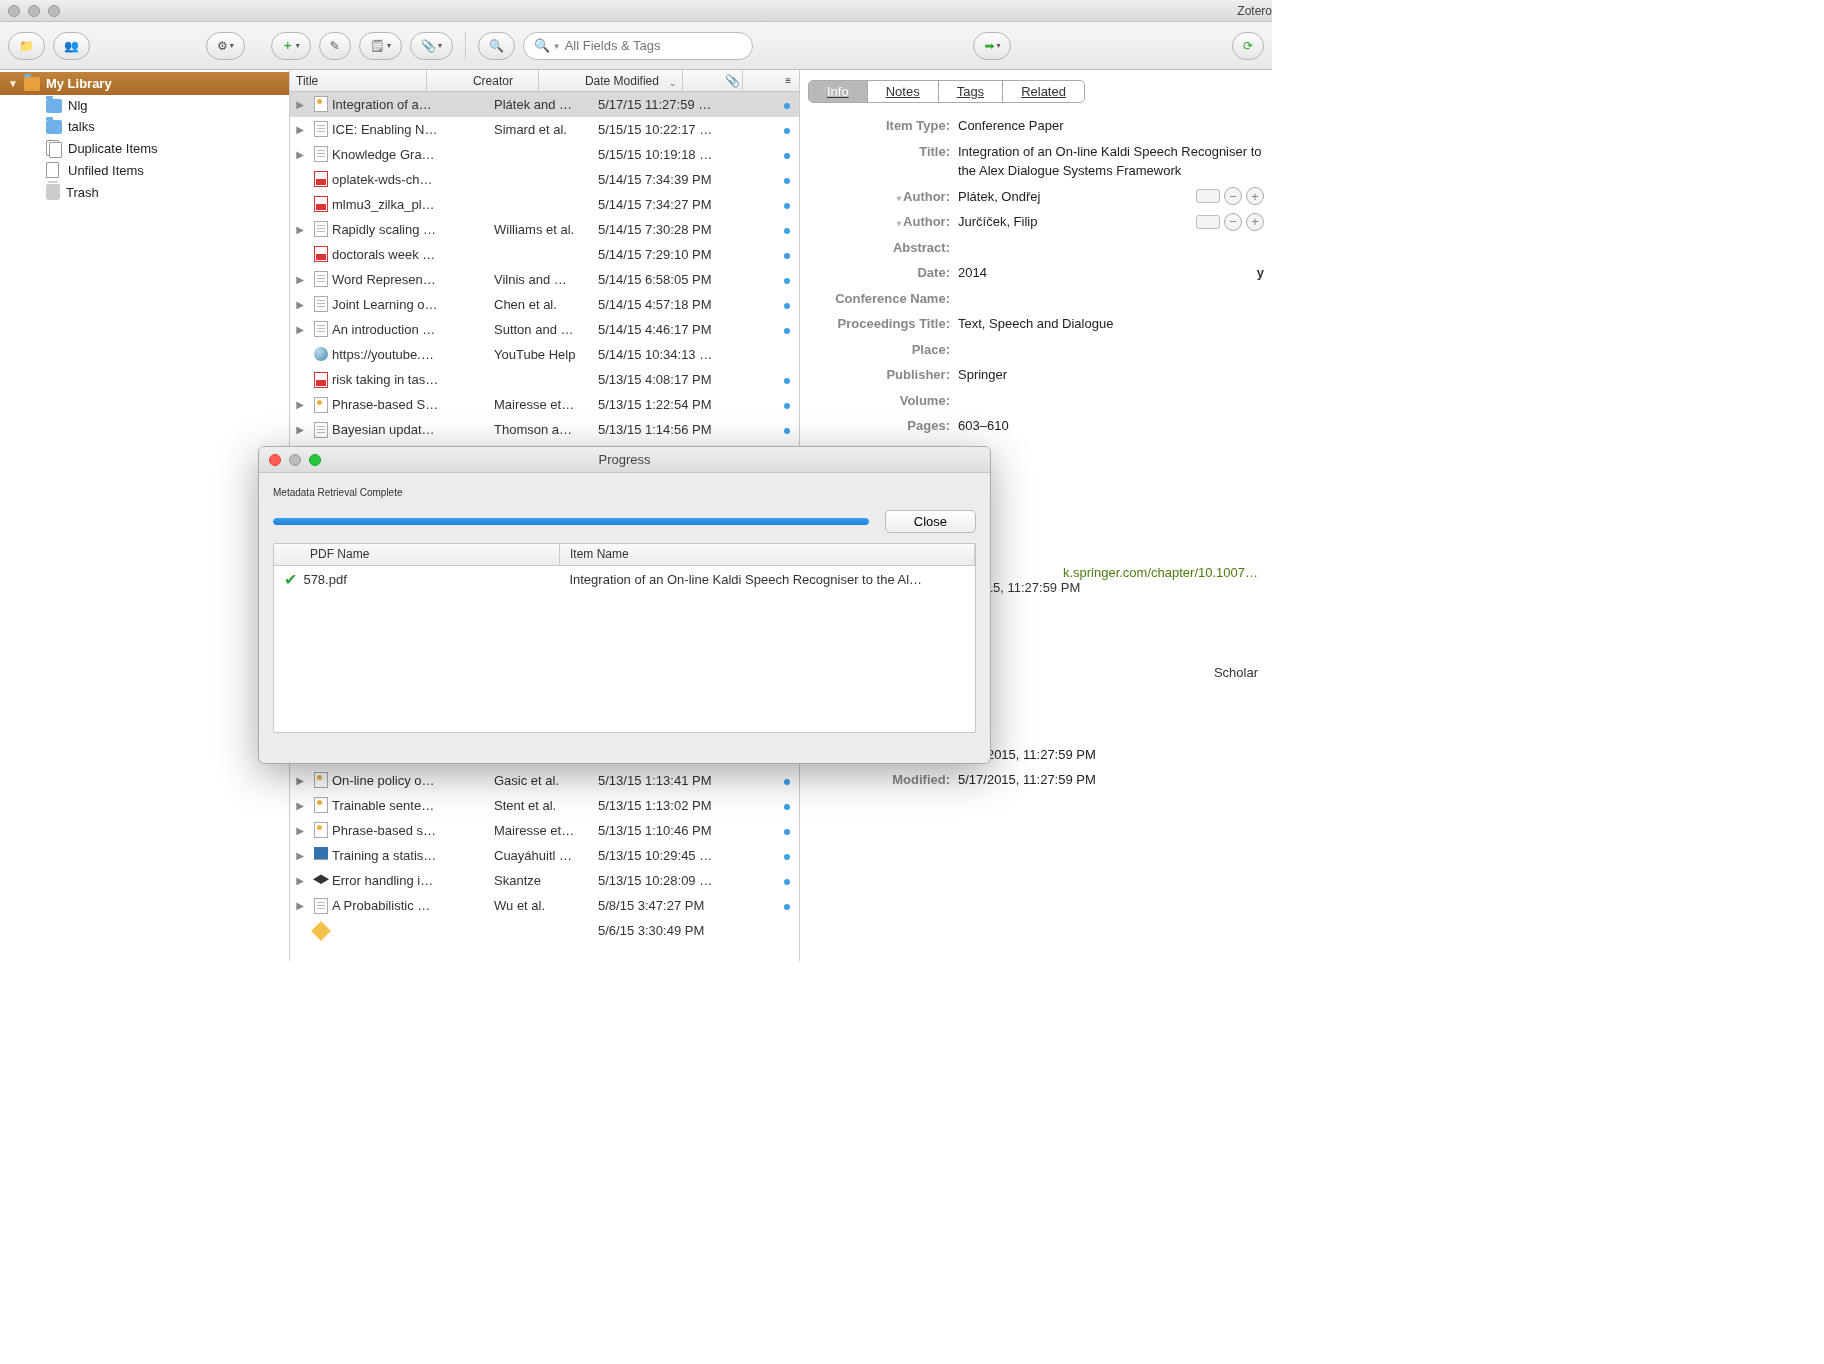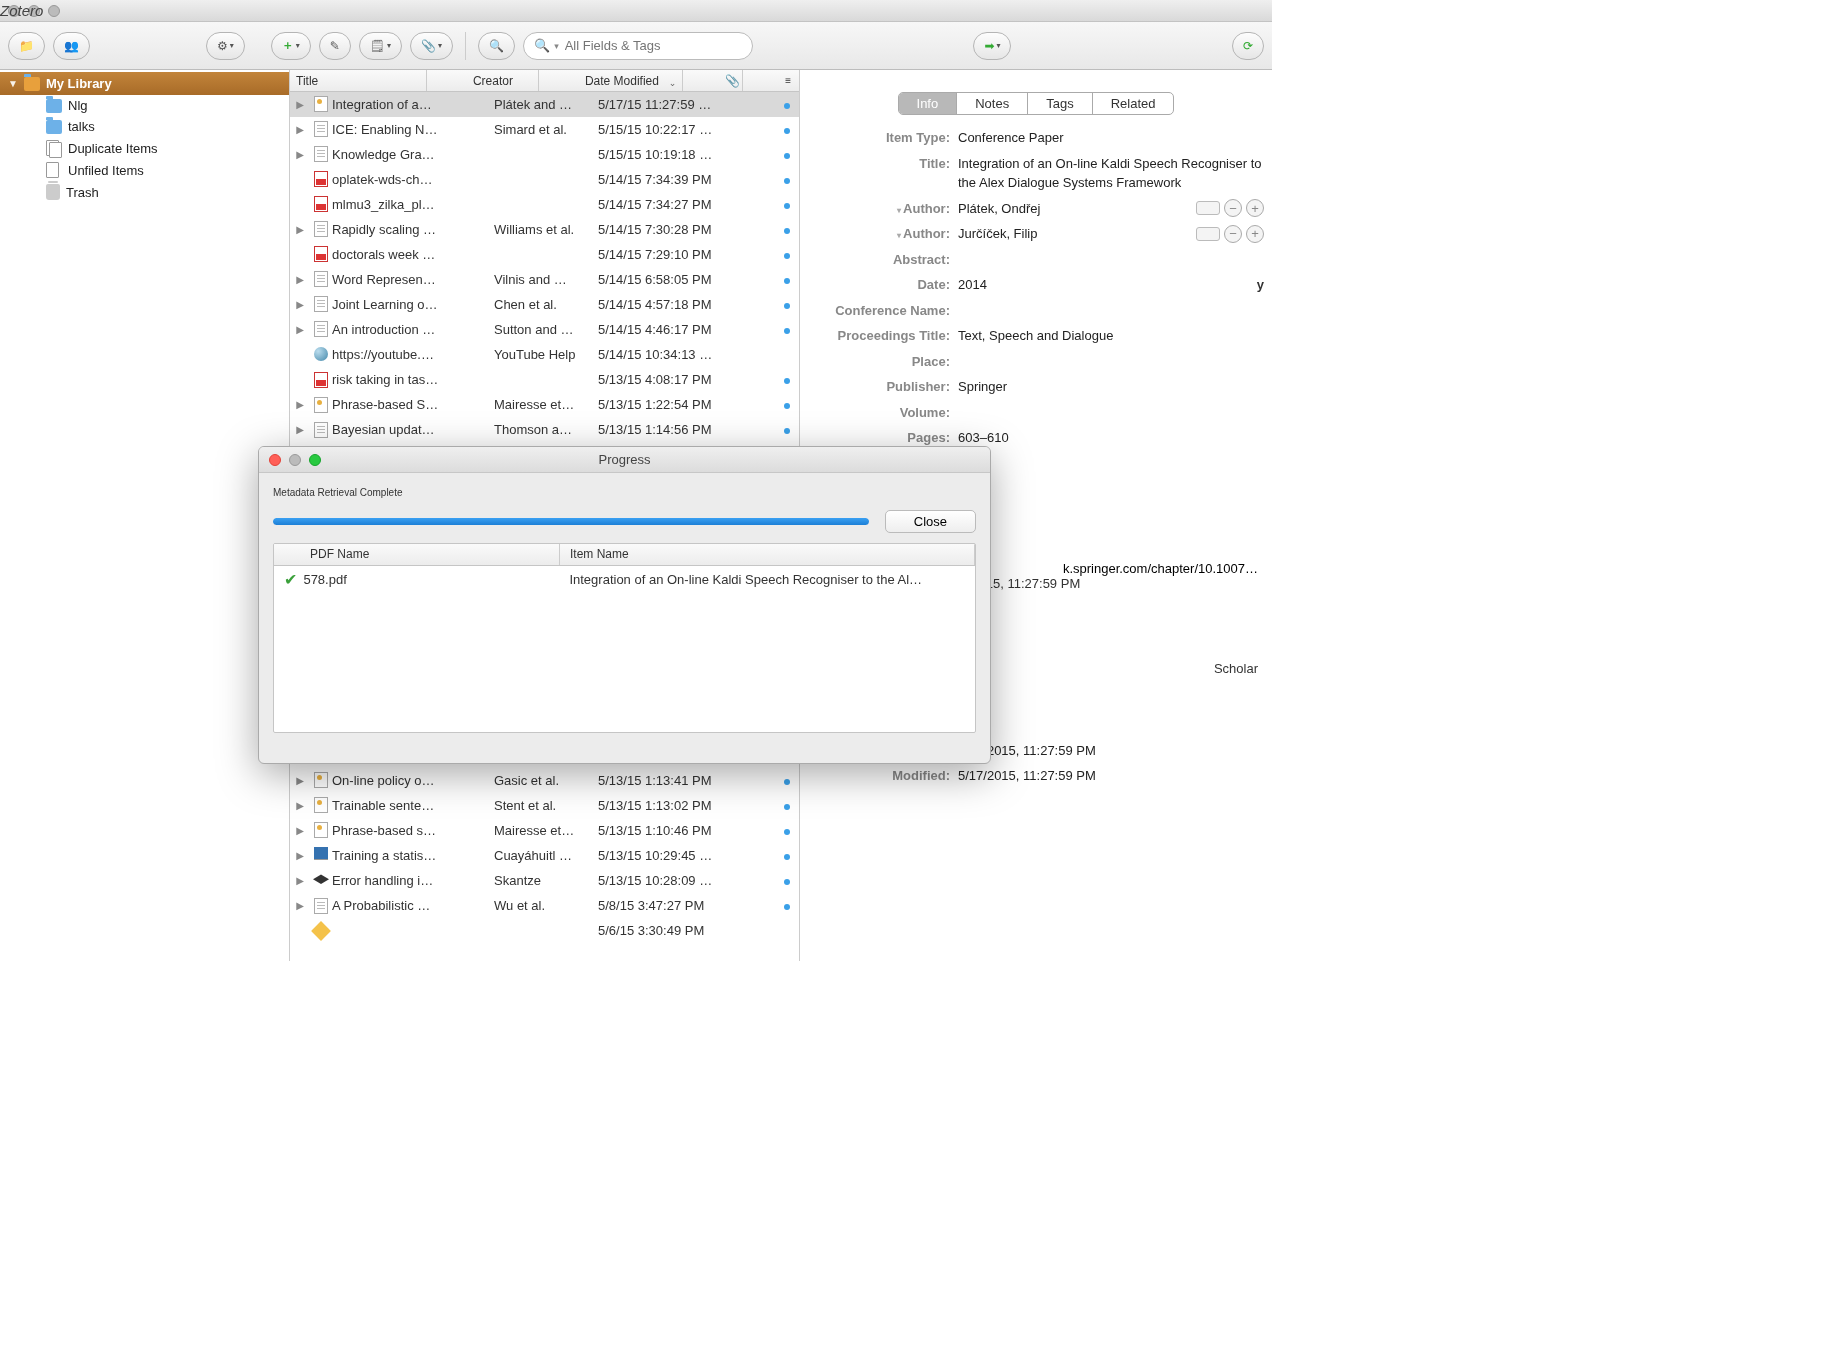--- a/index.html
+++ b/index.html
@@ -1,21 +1,21 @@
 <!DOCTYPE html>
 <html><head>
 <meta charset="utf-8">
 <style>
   * { box-sizing: border-box; margin: 0; padding: 0; }
   body { font-family: "Helvetica Neue", Helvetica, Arial, sans-serif; font-size: 13px; color: #333; background: #fff; width: 1272px; height: 961px; overflow: hidden; position: relative; }
   
   .titlebar { height: 22px; background: linear-gradient(#efefef,#d9d9d9); border-bottom: 1px solid #c3c3c3; display:flex; align-items:center; position:relative;}
   .traffic { display:flex; gap:8px; padding-left:8px;}
   .traffic span { width:12px;height:12px;border-radius:50%; background:#bbb; border:1px solid #999;}
-  .titlebar .title { position:absolute; width:100%; text-align:left; font-size:15px; color:#444;font-style:italic;}
+  .titlebar .title { position:absolute; width:100%; text-align:right; font-size:12px; color:#444;}
   
   .toolbar { height:48px; background: linear-gradient(#f7f7f7,#e8e8e8); border-bottom:1px solid #bcbcbc; display:flex; align-items:center; padding:0 8px; gap:8px;}
   .tbtn { height:28px; padding:0 14px; border-radius:14px; background:linear-gradient(#fdfdfd,#e6e6e6); border:1px solid #b5b5b5; display:flex; align-items:center; justify-content:center; font-size:12px; color:#555; cursor:pointer;}
   .tbtn.small { padding:0 10px;}
   .tbspacer { width:100px;}
   .tbsplit { width:1px; height:28px; background:#ccc; margin:0 4px;}
   .searchwrap { height:28px; border:1px solid #bbb; border-radius:14px; background:#fff; display:flex; align-items:center; padding:0 10px; min-width:230px;}
   .searchwrap input { border:none; outline:none; font-size:13px; color:#666; width:100%; background:transparent;}
   .searchwrap .mag { color:#888; margin-right:4px;}
   .searchwrap .drop { color:#888; margin-right:6px; font-size:9px;}
@@ -60,21 +60,21 @@
   .doc-ico:before{content:"";position:absolute;top:3px;left:2px;right:2px;height:1px;background:#bbb;box-shadow:0 3px 0 #bbb,0 6px 0 #bbb;}
   .web-ico{width:14px;height:14px;border-radius:50%;background:radial-gradient(circle at 30% 30%,#bde,#48a);}
   .conf-ico{width:14px;height:16px;background:#fff;border:1px solid #aaa;position:relative;}
   .conf-ico:after{content:"";position:absolute;top:2px;left:2px;width:5px;height:5px;background:#e8b040;border-radius:50%;}
   .book-ico{width:14px;height:16px;background:#3572b0; position:relative;}
   .book-ico:after{content:"";position:absolute;left:0;right:0;bottom:0;height:3px;background:#fff;border-top:1px solid #999;}
   .cap-ico{width:16px;height:12px;background:#333;clip-path:polygon(50% 0,100% 40%,50% 80%,0 40%);}
   .tag-ico{width:14px;height:14px;background:#f4c24a;transform:rotate(45deg);}
   
   .detail { flex:1; padding:6px 8px; font-size:13px; overflow:hidden;}
-  .tabbar { display:flex; justify-content:center; margin:16px 0 10px;}
+  .tabbar { display:flex; justify-content:flex-start; margin:4px 0 10px;text-decoration:underline;}
   .segment { display:flex; border:1px solid #aaa; border-radius:5px; overflow:hidden; background:#fff;}
   .seg { padding:3px 18px; font-size:13px; border-right:1px solid #aaa; cursor:pointer;}
   .seg:last-child{border-right:none;}
   .seg.sel { background:#b8b8b8; color:#fff; font-weight:normal;}
   .field { display:flex; padding:3px 0; line-height:1.5;}
   .field .lab { width:150px; text-align:right; color:#888; padding-right:8px; font-weight:bold;}
   .field .val { flex:1; color:#222;}
   .field .ctrl { display:flex; gap:4px; align-items:center;}
   .circ { width:18px;height:18px;border:1px solid #aaa;border-radius:50%;display:flex;align-items:center;justify-content:center;font-size:13px;color:#888;background:#f4f4f4; cursor:pointer;}
   .swap { width:24px;height:14px;border:1px solid #bbb;border-radius:3px;background:#f4f4f4;}
@@ -97,21 +97,21 @@
   .mtable{border:1px solid #c5c5c5;background:#fff;height:190px;border-radius:2px;overflow:hidden;}
   .mcols{display:flex;background:linear-gradient(#fafafa,#ececec);border-bottom:1px solid #c5c5c5;height:22px;font-size:12px;}
   .mcol{padding:3px 10px;border-right:1px solid #ccc;}
   .mcol.pdf{width:286px;padding-left:36px;}
   .mcol.item{flex:1;}
   .mrow{display:flex;padding:4px 10px;font-size:13px;align-items:center;}
   .check{color:#3aa03a;font-size:16px;margin-right:6px;}
   .mrow .pn{width:266px;}
   .mrow .in{flex:1;white-space:nowrap;overflow:hidden;text-overflow:ellipsis;}
   .svgplus{font-weight:bold;}
-  .partial-url { color:#000000;}
+  .partial-url { color:#4d7c0f;margin-top:16px;}
 </style>
 </head>
 <body>
 
 <div class="titlebar">
   <div class="traffic">
     <span></span>
     <span></span>
     <span></span>
   </div>

